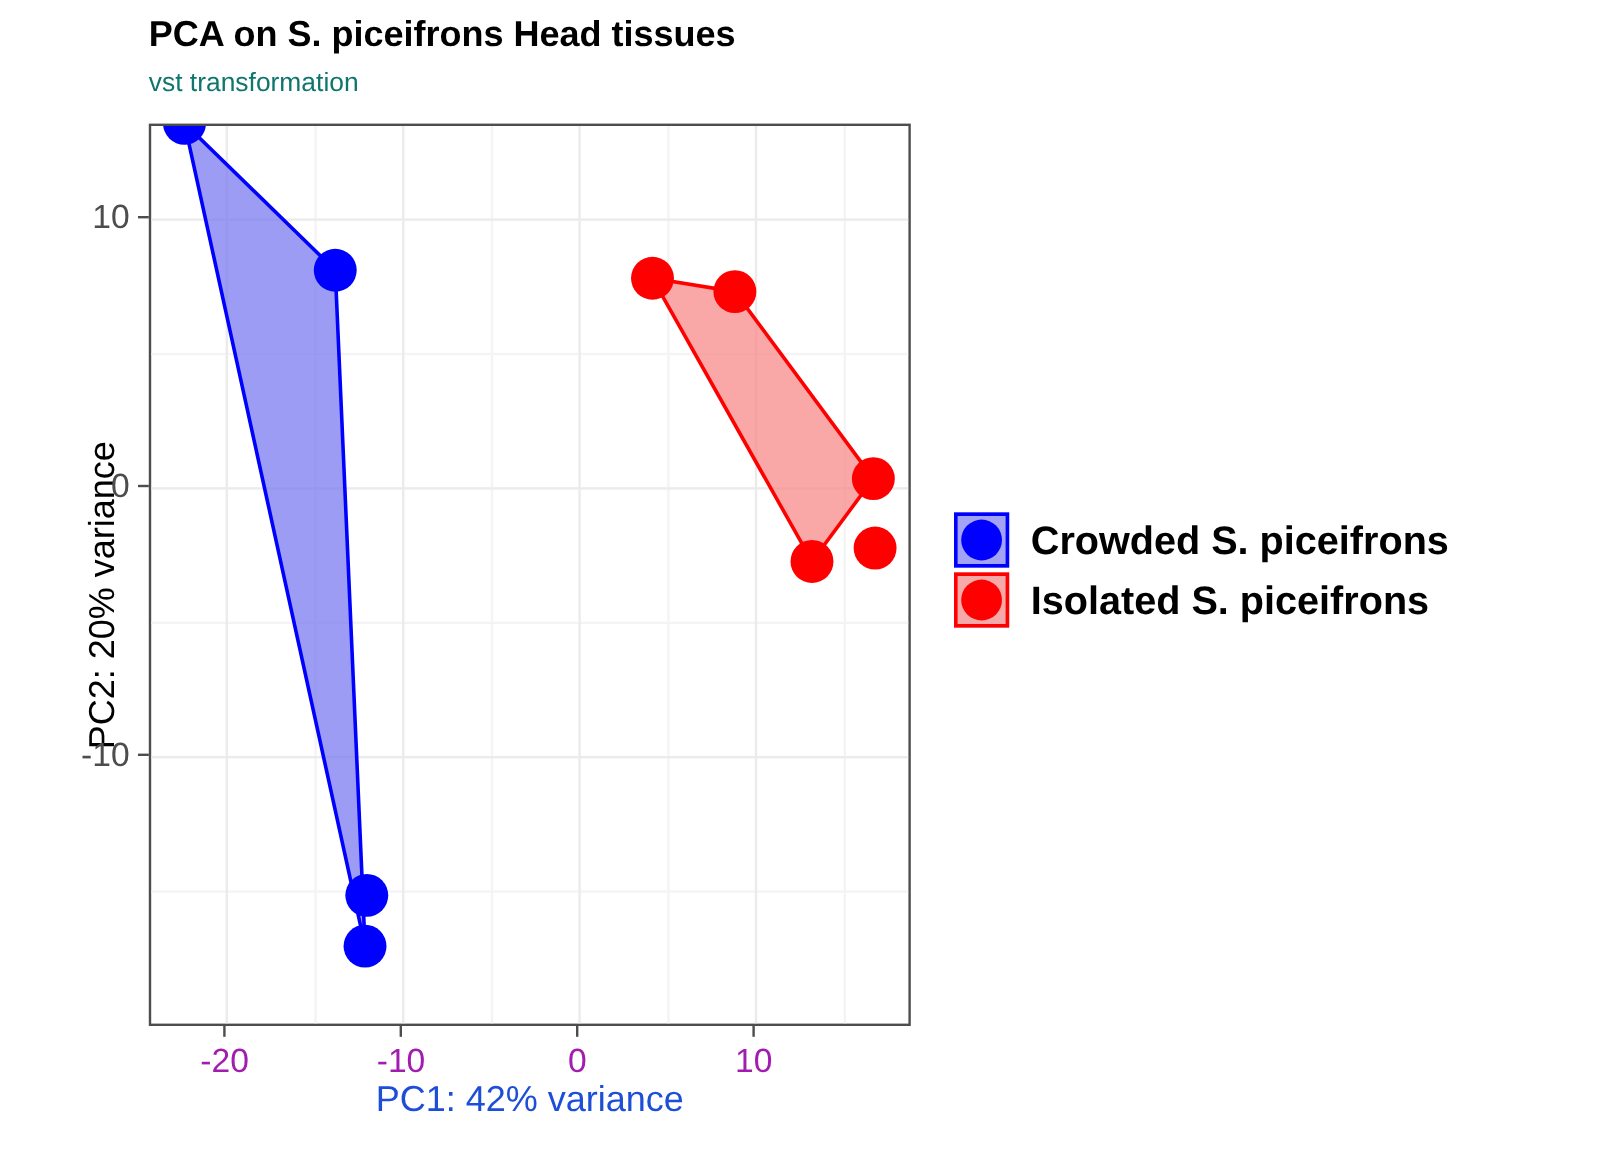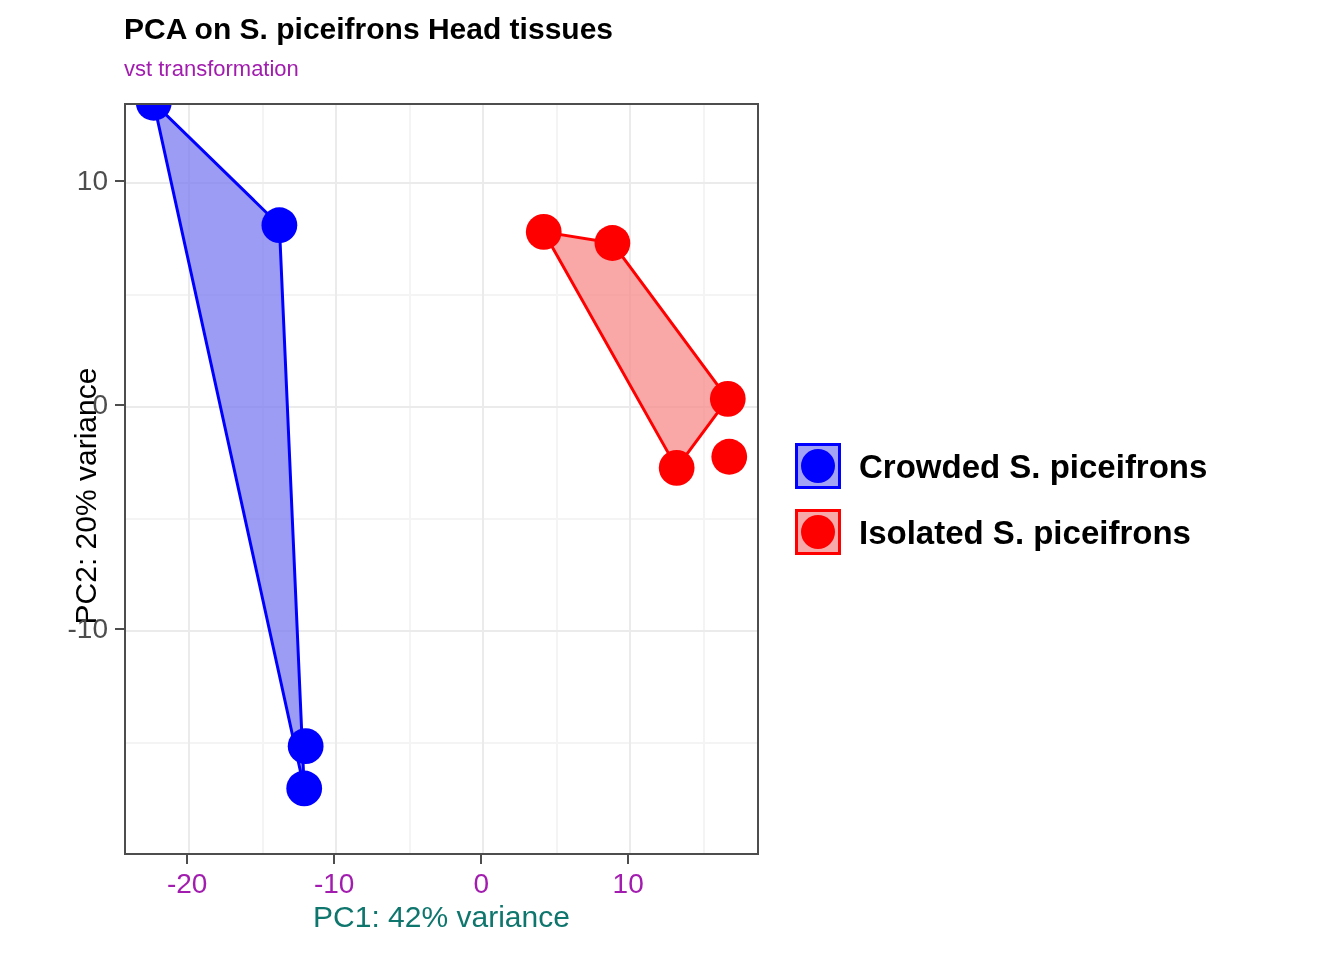--- a/index.html
+++ b/index.html
@@ -24,21 +24,21 @@
     font-size: 30px;
     color: #000000;
     white-space: nowrap;
     font-weight: bold;
   }
   #plot-subtitle {
     position: absolute;
     left: 124px;
     top: 56px;
     font-size: 22px;
-    color: #a21caf;
+    color: #0f766e;
     white-space: nowrap;
   }
 
   
   #panel {
     position: absolute;
     left: 124px;
     top: 103px;
     width: 635px;
     height: 752px;
@@ -99,21 +99,21 @@
   }
 
   
   #xlab {
     position: absolute;
     left: 124px;
     width: 635px;
     top: 900px;
     text-align: center;
     font-size: 30px;
-    color: #0f766e;
+    color: #1d4ed8;
   }
   #ylab {
     position: absolute;
     left: -290px;
     top: 479px;
     width: 752px;
     text-align: center;
     font-size: 30px;
     color: #000000;
     transform: rotate(-90deg);
@@ -123,21 +123,20 @@
   
   #legend {
     position: absolute;
     left: 795px;
     top: 425px;
   }
   .legend-row {
     display: flex;
     align-items: center;
     height: 50px;
-    margin-top: 16px;
   }
   .legend-key {
     position: relative;
     width: 46px;
     height: 46px;
     box-sizing: border-box;
     flex: none;
   }
   .legend-key .key-dot {
     position: absolute;

